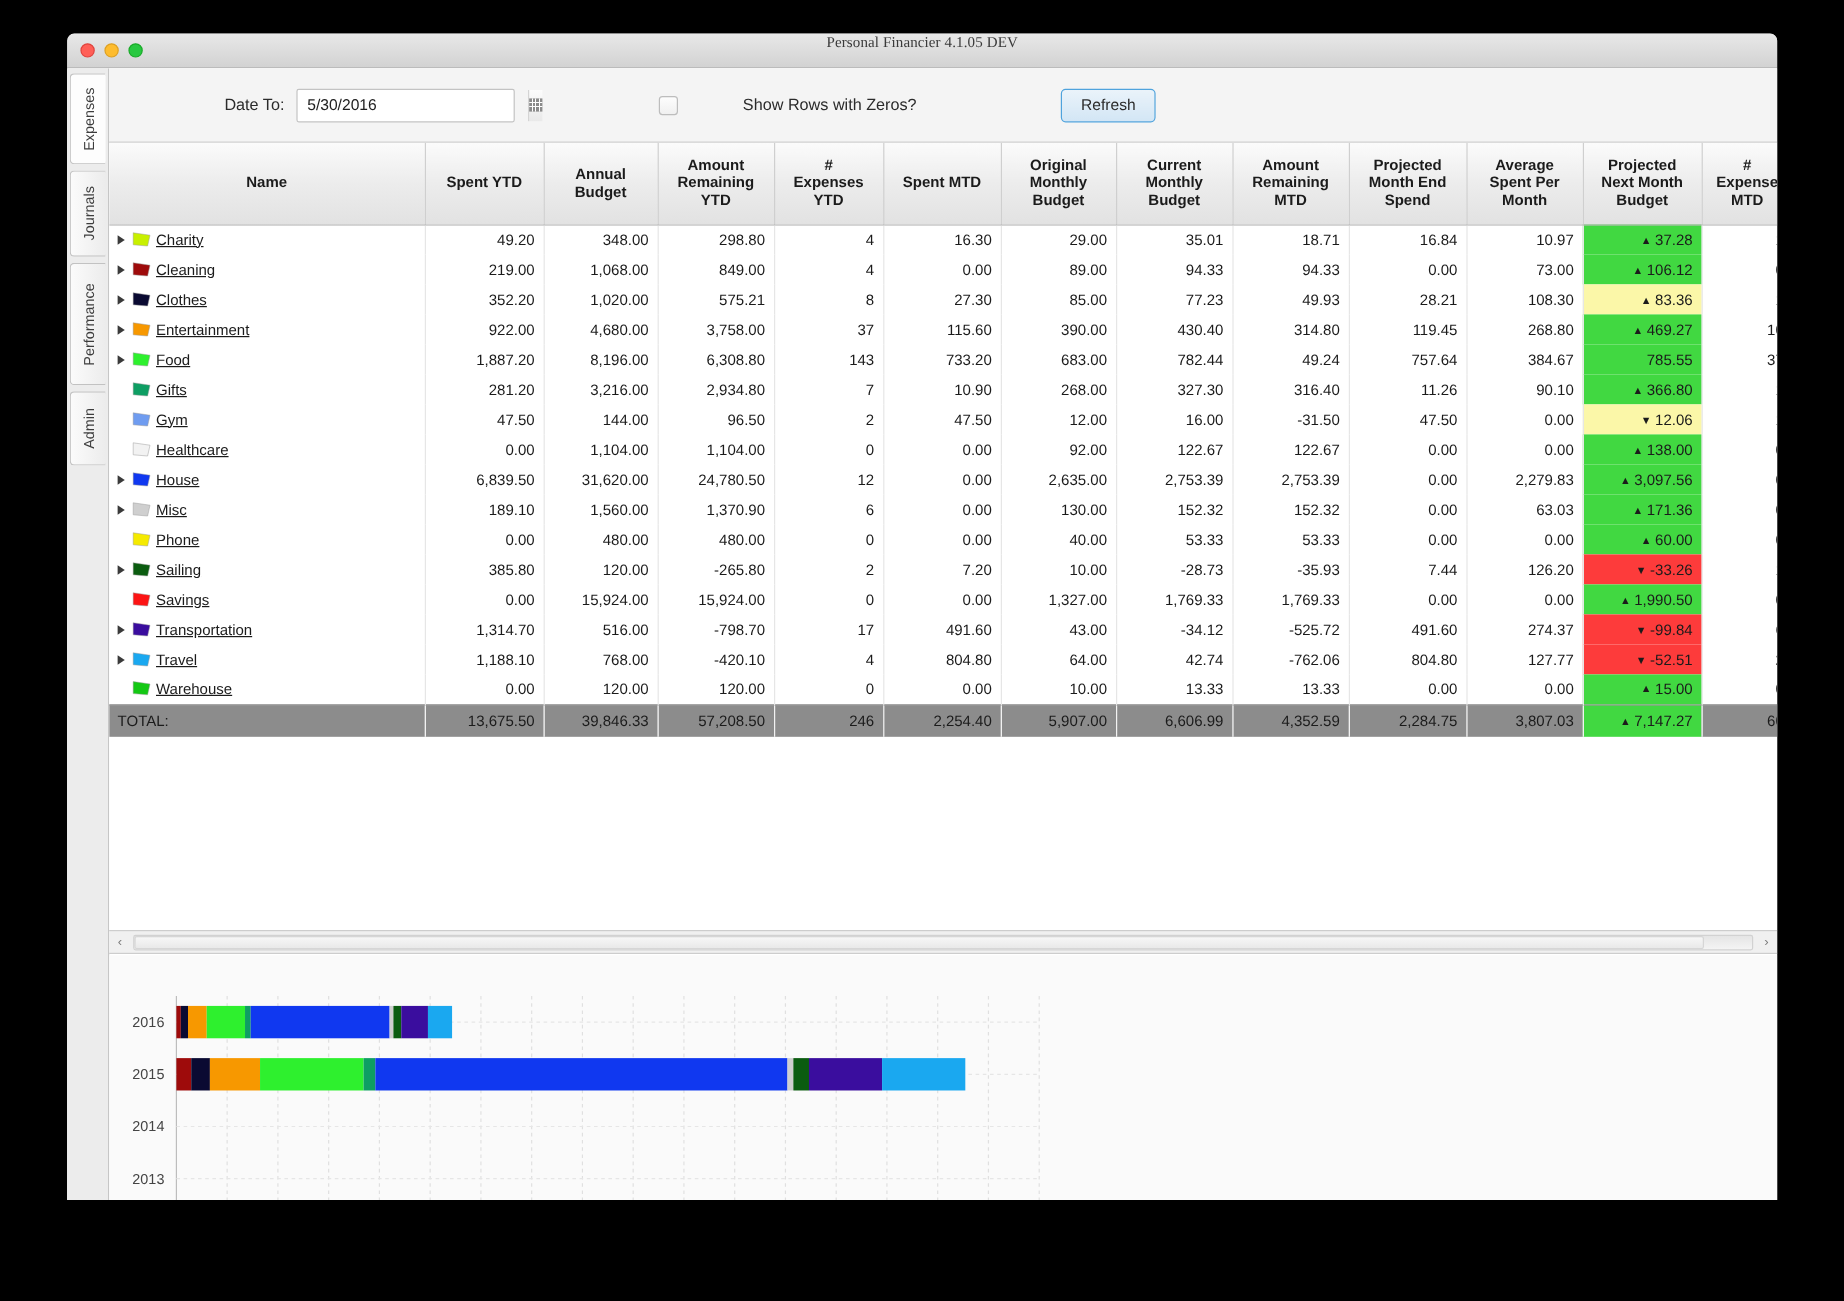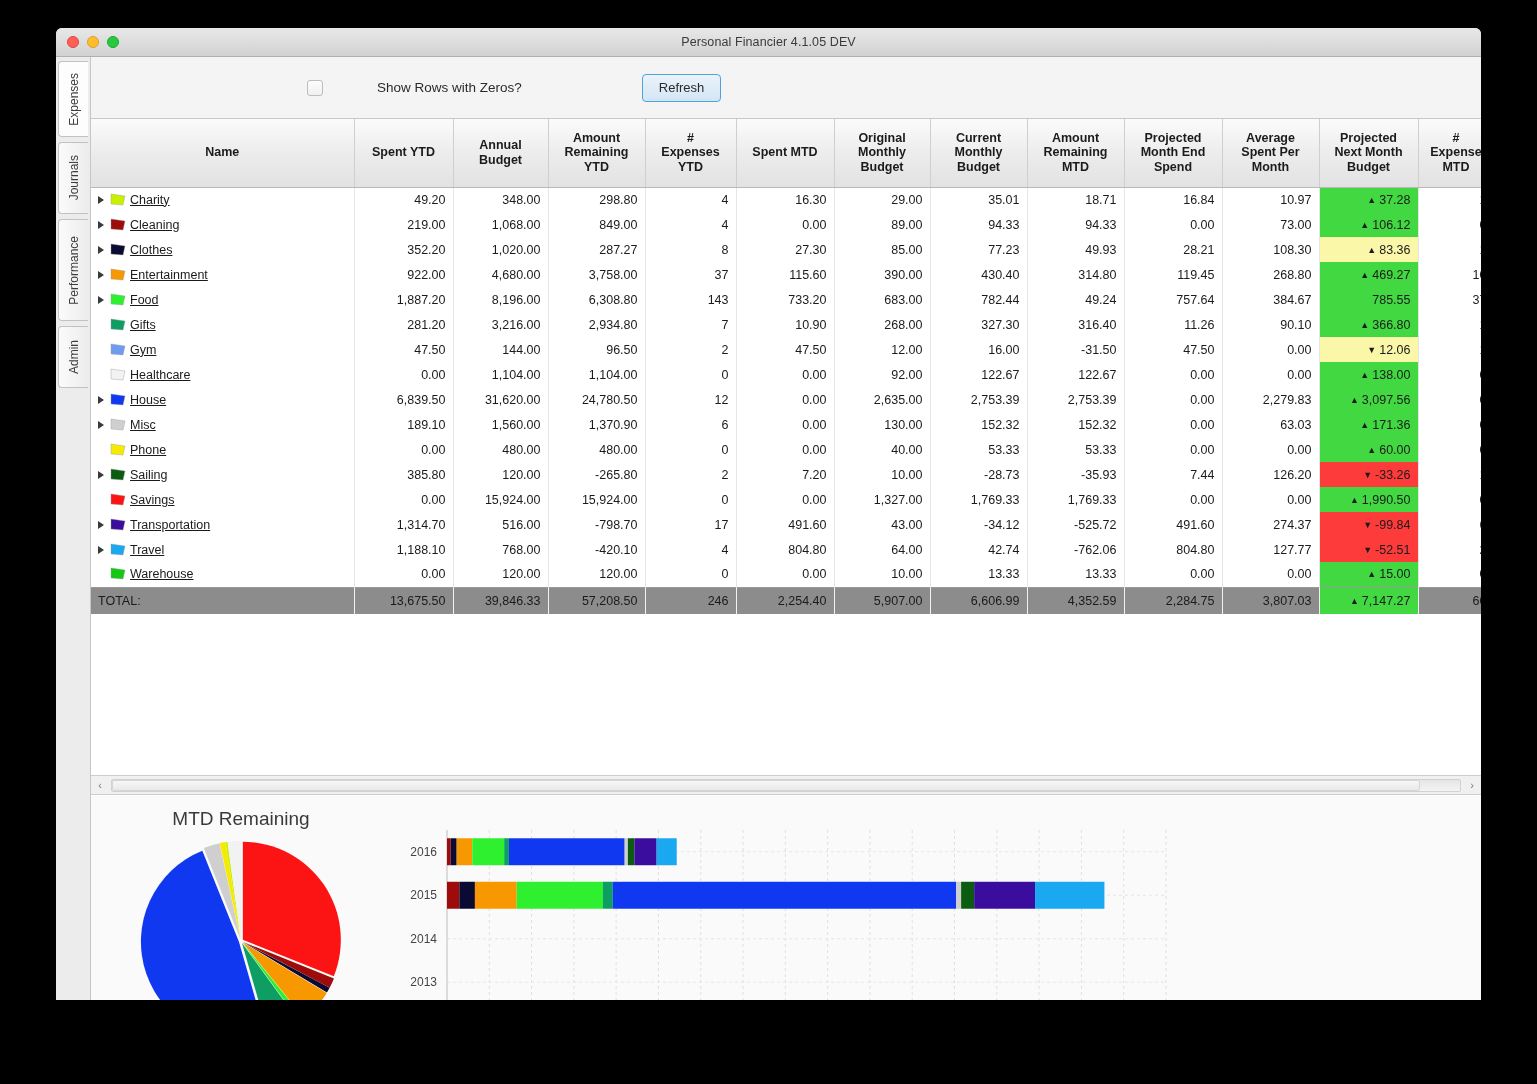--- a/index.html
+++ b/index.html
@@ -15,21 +15,21 @@
     border-radius:6px 6px 0 0;
     box-shadow:0 4px 18px rgba(0,0,0,.55);
     overflow:hidden;
   }
   
   .titlebar{
     height:29px; width:100%;
     background:linear-gradient(to bottom,#e8e8e8 0%,#d2d2d2 100%);
     border-bottom:1px solid #b0b0b0;
     position:relative;
-    display:flex; align-items:center; justify-content:center;
+    display:flex; align-items:flex-start; justify-content:center;font-family:Liberation Serif, serif;
   }
   .title-text{
     font-size:12.5px; color:#3a3a3a; letter-spacing:.1px;
   }
   .traffic{ position:absolute; left:11px; top:8px; display:flex; gap:8px; }
   .dot{ width:12px; height:12px; border-radius:50%; display:block; }
   .dot.red{ background:#ff5f57; border:.5px solid #e0443e; }
   .dot.yellow{ background:#febc2e; border:.5px solid #dea123; }
   .dot.green{ background:#28c840; border:.5px solid #1aab29; }
 
@@ -230,20 +230,29 @@
         <span>Admin</span>
       </div>
     </div>
 
     <div class="panel">
 
       <div class="toolbar">
 
         <div class="gap-1"></div>
 
+        <div class="field-group">
+          <span class="field-label">Date To:</span>
+          <div class="date-box">
+            <input type="text" value="5/30/2016" style="">
+            <div class="cal-btn">
+              <span class="cal-ico"></span>
+            </div>
+          </div>
+        </div>
 
         <div class="chk-wrap">
           <span class="chkbox"></span>
           <span class="chk-label">Show Rows with Zeros?</span>
         </div>
 
         <div class="refresh-btn">Refresh</div>
       </div>
 
       <div class="table-zone">
@@ -371,21 +380,21 @@
                   <div class="row-inner">
                     <span class="tri"></span>
                     <svg class="flag" viewBox="0 0 16 14">
                       <path d="M1 1 L15 3 L13 12 L1 11 Z" fill="#0a0a32" stroke="#9a9a9a" stroke-width="0.4"></path>
                     </svg>
                     <span>Clothes</span>
                   </div>
                 </td>
                 <td class="">352.20</td>
                 <td class="">1,020.00</td>
-                <td class="">287.27</td>
+                <td class="">575.21</td>
                 <td class="">8</td>
                 <td class="">27.30</td>
                 <td class="">85.00</td>
                 <td class="">77.23</td>
                 <td class="">49.93</td>
                 <td class="">28.21</td>
                 <td class="">108.30</td>
                 <td class="hl-yellow"><span class="updown">▲</span>83.36</td>
                 <td>1</td>
               </tr>
@@ -709,36 +718,20 @@
 
       <div class="hscroll">
         <div class="sc-arrow">‹</div>
         <div class="sc-track">
           <div class="sc-thumb"></div>
         </div>
         <div class="sc-arrow">›</div>
       </div>
 
       <div class="charts">
-        <div class="pie-block">
-          <div class="pie-title">MTD Remaining</div>
-          <svg class="pie-svg" id="pie0" width="220" height="210" viewBox="0 0 220 210">
-              <path d="M 111.82233603142286 101.76748574508122 L 111.82233603142286 3.767485745081217 A 98 98 0 0 1 202.77828781907448 138.25056174481554 Z" fill="#fc1414"></path>
-              <path d="M 111.99650096449487 103.92411249248727 L 202.95245275214648 140.4071884922216 A 98 98 0 0 1 198.6698271954438 149.65959674775127 Z" fill="#9e0b0b"></path>
-              <path d="M 111.91671119695795 104.07991582424557 L 198.59003742790685 149.81540007950957 A 98 98 0 0 1 195.94014633004426 154.5186147412085 Z" fill="#0a0a32"></path>
-              <path d="M 111.66220243843424 104.4412088862005 L 195.68563757152054 154.8799078031634 A 98 98 0 0 1 173.49817136430357 180.46957824263825 Z" fill="#f79800"></path>
-              <path d="M 111.34128313526043 104.74383472584587 L 173.17725206112976 180.77220408228362 A 98 98 0 0 1 168.95735916246448 184.01796533115396 Z" fill="#2ef02e"></path>
-              <path d="M 110.96469832638758 104.9772094322719 L 168.58077435359164 184.25134003757998 A 98 98 0 0 1 137.98841950936827 199.17762606311553 Z" fill="#0e9e63"></path>
-              <path d="M 107.91952118247274 103.71526770500309 L 134.94324236545341 197.91568433584672 A 98 98 0 0 1 71.30476142466107 12.81224592971921 Z" fill="#1038f0"></path>
-              <path d="M 109.35222127788727 100.89752937543042 L 72.7374615200756 9.994507600146548 A 98 98 0 0 1 88.45943584518014 5.150511057036496 Z" fill="#cfcfcf"></path>
-              <path d="M 109.59441210362267 100.83770990421908 L 88.70162667091554 5.090691585825155 A 98 98 0 0 1 94.36864167870675 4.027710859865422 Z" fill="#f5ea00"></path>
-              <path d="M 109.68064787034406 100.82330199217158 L 94.45487744542814 4.01330294781792 A 98 98 0 0 1 96.45656244359628 3.719627681535542 Z" fill="#c8f000"></path>
-              <path d="M 109.85122581938056 100.80503616358241 L 96.62714039263278 3.701361852946377 A 98 98 0 0 1 109.85122581938055 2.8050361635824146 Z" fill="#f2f2f2"></path>
-            </svg>
-        </div>
         <div class="bar-block">
           <svg class="bar-svg" id="barchart" width="790" height="240" viewBox="0 0 790 240">
               <line x1="56" x2="56" y1="16" y2="190" stroke="#bdbdbd" stroke-dasharray=""></line>
               <line x1="56" x2="56" y1="190" y2="195" stroke="#9a9a9a"></line>
               <text x="56" y="210" text-anchor="middle" font-size="11" fill="#444" font-family="&quot;Liberation Sans&quot;, sans-serif">0</text>
               <line x1="98.29411764705883" x2="98.29411764705883" y1="16" y2="190" stroke="#e0e0e0" stroke-dasharray="3,3"></line>
               <line x1="98.29411764705883" x2="98.29411764705883" y1="190" y2="195" stroke="#9a9a9a"></line>
               <text x="98.29411764705883" y="210" text-anchor="middle" font-size="11" fill="#444" font-family="&quot;Liberation Sans&quot;, sans-serif">2,500</text>
               <line x1="140.58823529411765" x2="140.58823529411765" y1="16" y2="190" stroke="#e0e0e0" stroke-dasharray="3,3"></line>
               <line x1="140.58823529411765" x2="140.58823529411765" y1="190" y2="195" stroke="#9a9a9a"></line>

